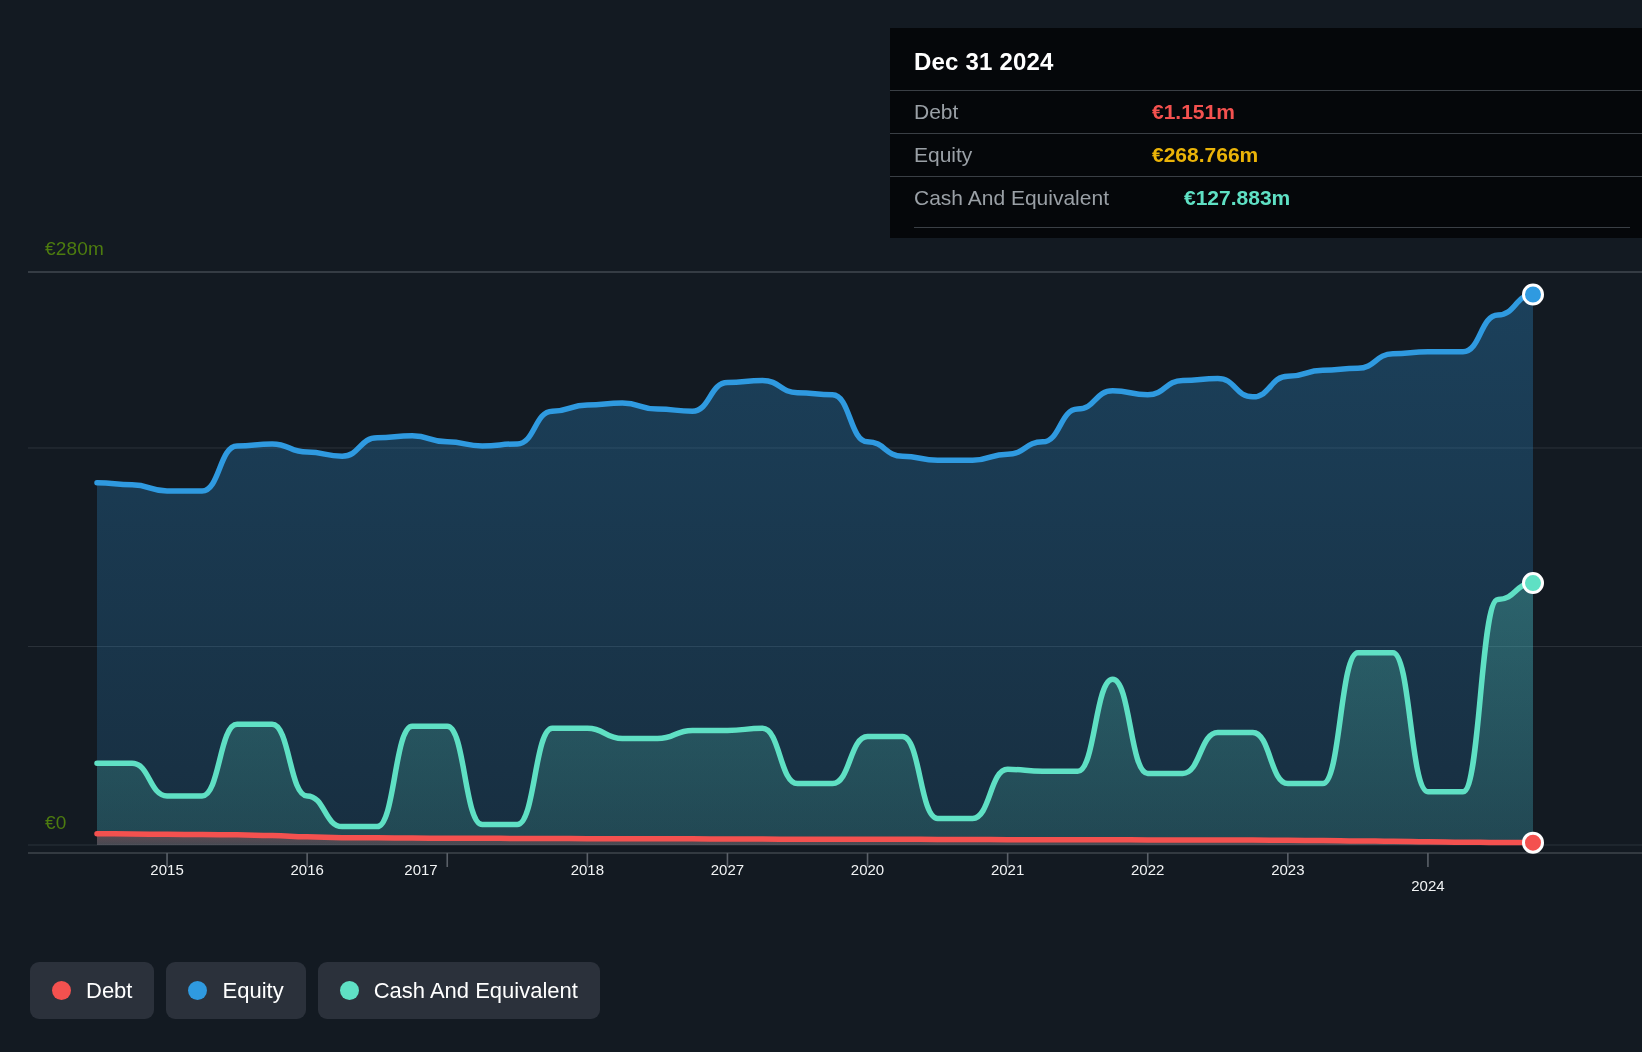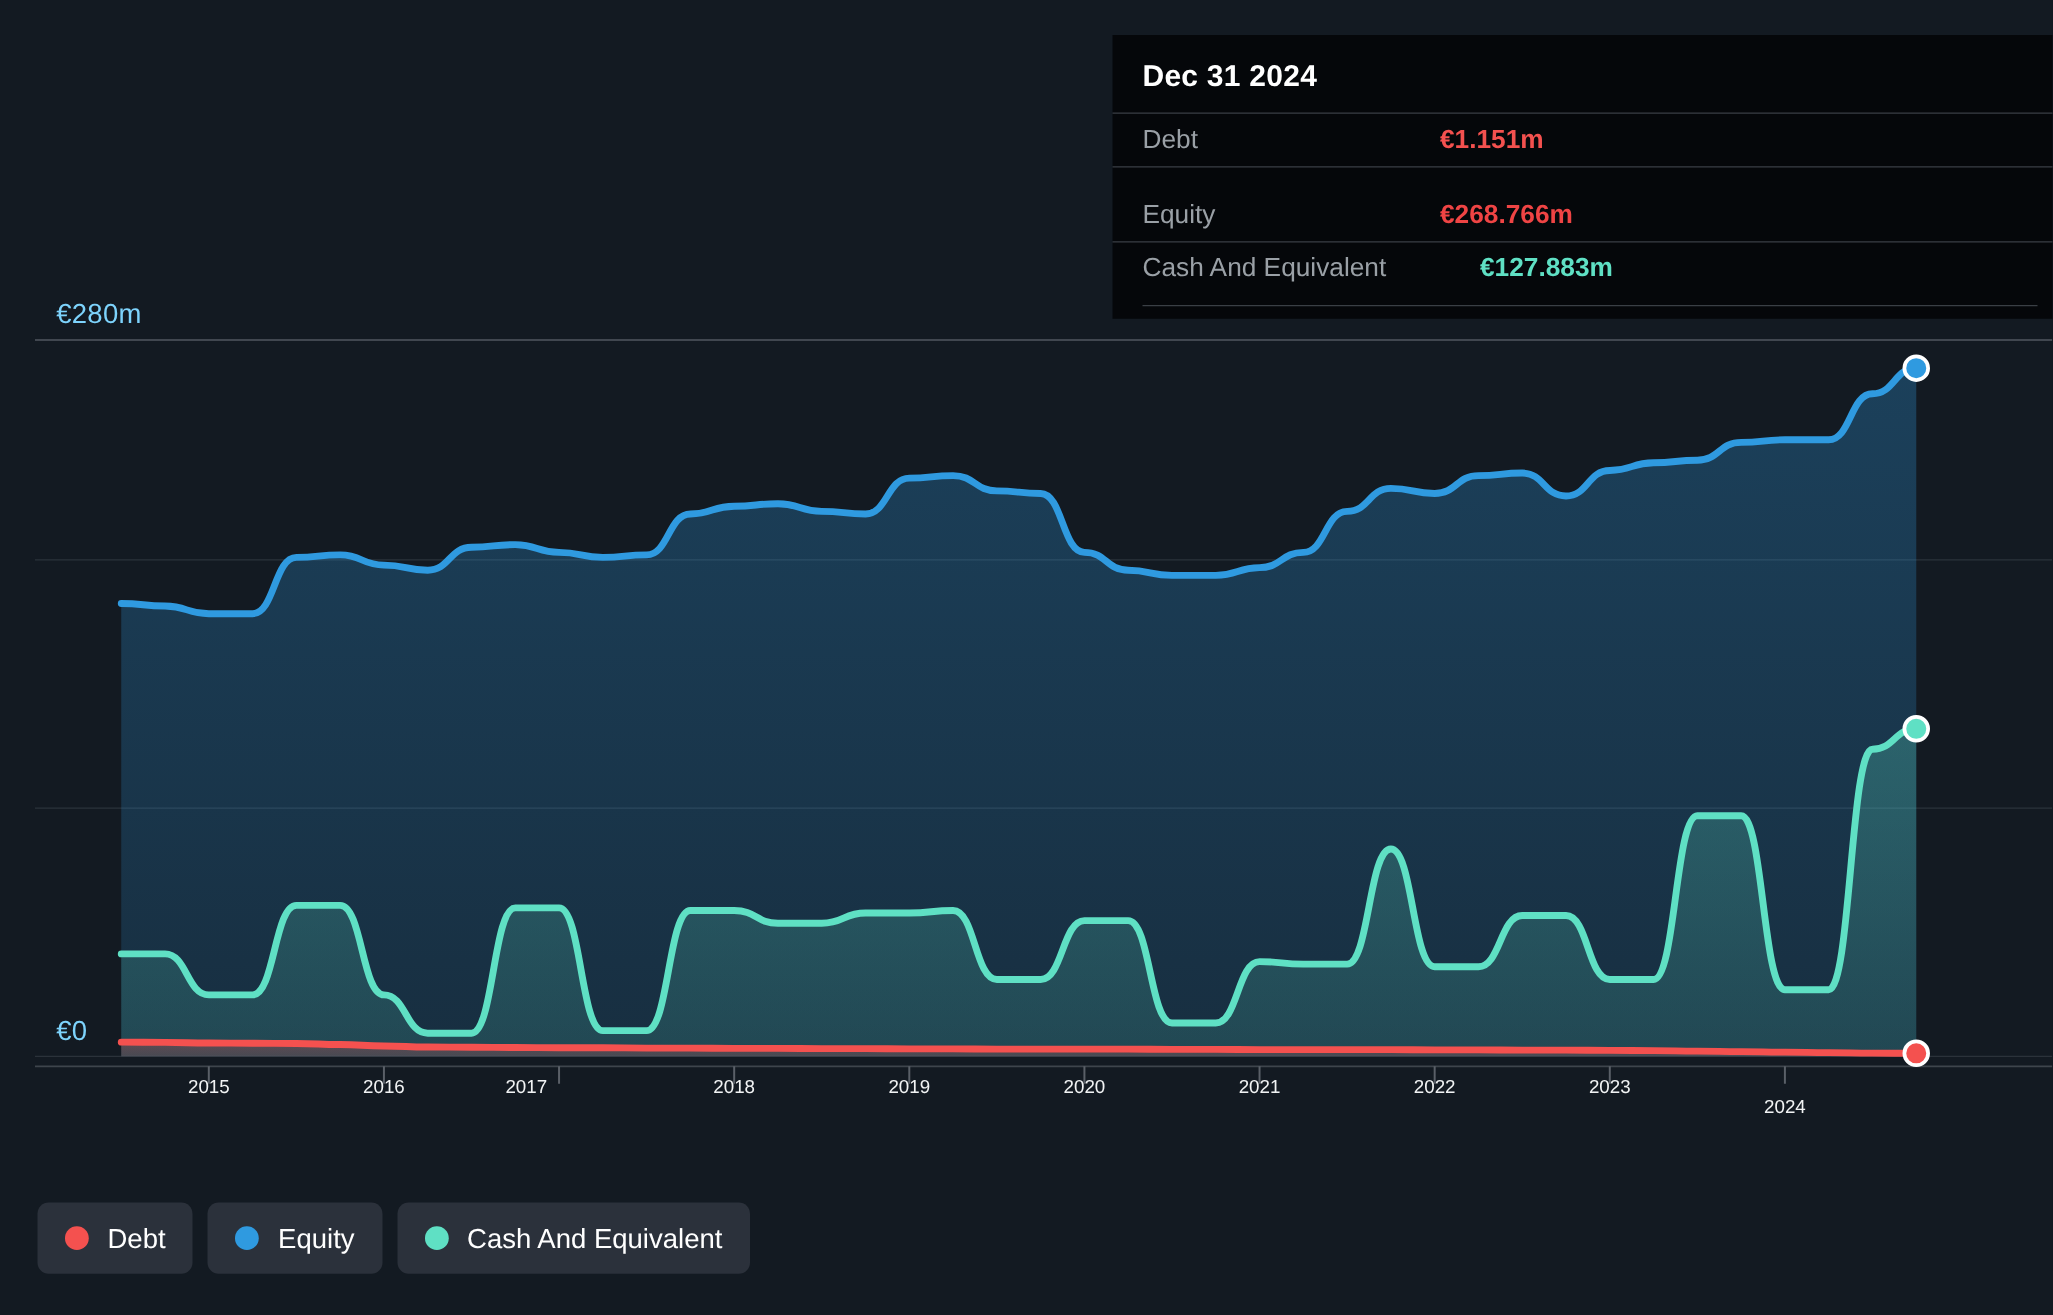--- a/index.html
+++ b/index.html
@@ -27,22 +27,22 @@
     position: absolute;
     left: 0;
     top: 0;
     width: 1642px;
     height: 1052px;
   }
 
   
   .y-label {
     position: absolute;
-    font-size: 22px;
-    color: #7dd3fc;
+    font-size: 19px;
+    color: #4d7c0f;
     letter-spacing: 0.2px;
     white-space: nowrap;
   }
   #y-label-top  { left: 45px; top: 238px; }
   #y-label-zero { left: 45px; top: 812px; }
 
   .x-label {
     position: absolute;
     font-size: 15px;
     color: #f1f3f4;
@@ -79,21 +79,21 @@
     width: 238px;
     flex: 0 0 238px;
     color: #9aa0a6;
     white-space: nowrap;
   }
   .tt-val {
     font-weight: bold;
     white-space: nowrap;
   }
   .tt-val.debt   { color: #f4514f; }
-  .tt-val.equity { color: #ef4444; margin-top: 17px; }
+  .tt-val.equity { color: #eab308; }
   .tt-val.cash   { color: #5fe0c4; margin-left: 32px; }
   .tt-row.ratio { border-top: none; padding-top: 2px; }
   .tt-ratio-num { color: #ffffff; font-weight: bold; }
   .tt-ratio-text { color: #9aa0a6; margin-left: 8px; }
   #tt-bottom-rule {
     border-top: 1px solid #3a3f45;
     margin: 8px 24px 0 24px;
   }
 
   
@@ -184,21 +184,21 @@
   </svg>
 
   <div class="y-label" id="y-label-top">€280m</div>
   <div class="y-label" id="y-label-zero">€0</div>
 
   <div id="x-labels">
       <div class="x-label" style="left: 167.049px;">2015</div>
       <div class="x-label" style="left: 307.146px; text-align: center;">2016</div>
       <div class="x-label" style="left: 421px;">2017</div>
       <div class="x-label" style="left: 587.341px;">2018</div>
-      <div class="x-label" style="left: 727.439px;">2019</div>
+      <div class="x-label" style="left: 727.439px;">2027</div>
       <div class="x-label" style="left: 867.537px;">2020</div>
       <div class="x-label" style="left: 1007.63px;">2021</div>
       <div class="x-label" style="left: 1147.73px;">2022</div>
       <div class="x-label" style="left: 1287.83px;">2023</div>
       <div class="x-label" style="left: 1427.93px; margin-top: 16px;">2024</div>
     </div>
 
   <div id="tooltip">
     <div id="tooltip-title">Dec 31 2024</div>
 

